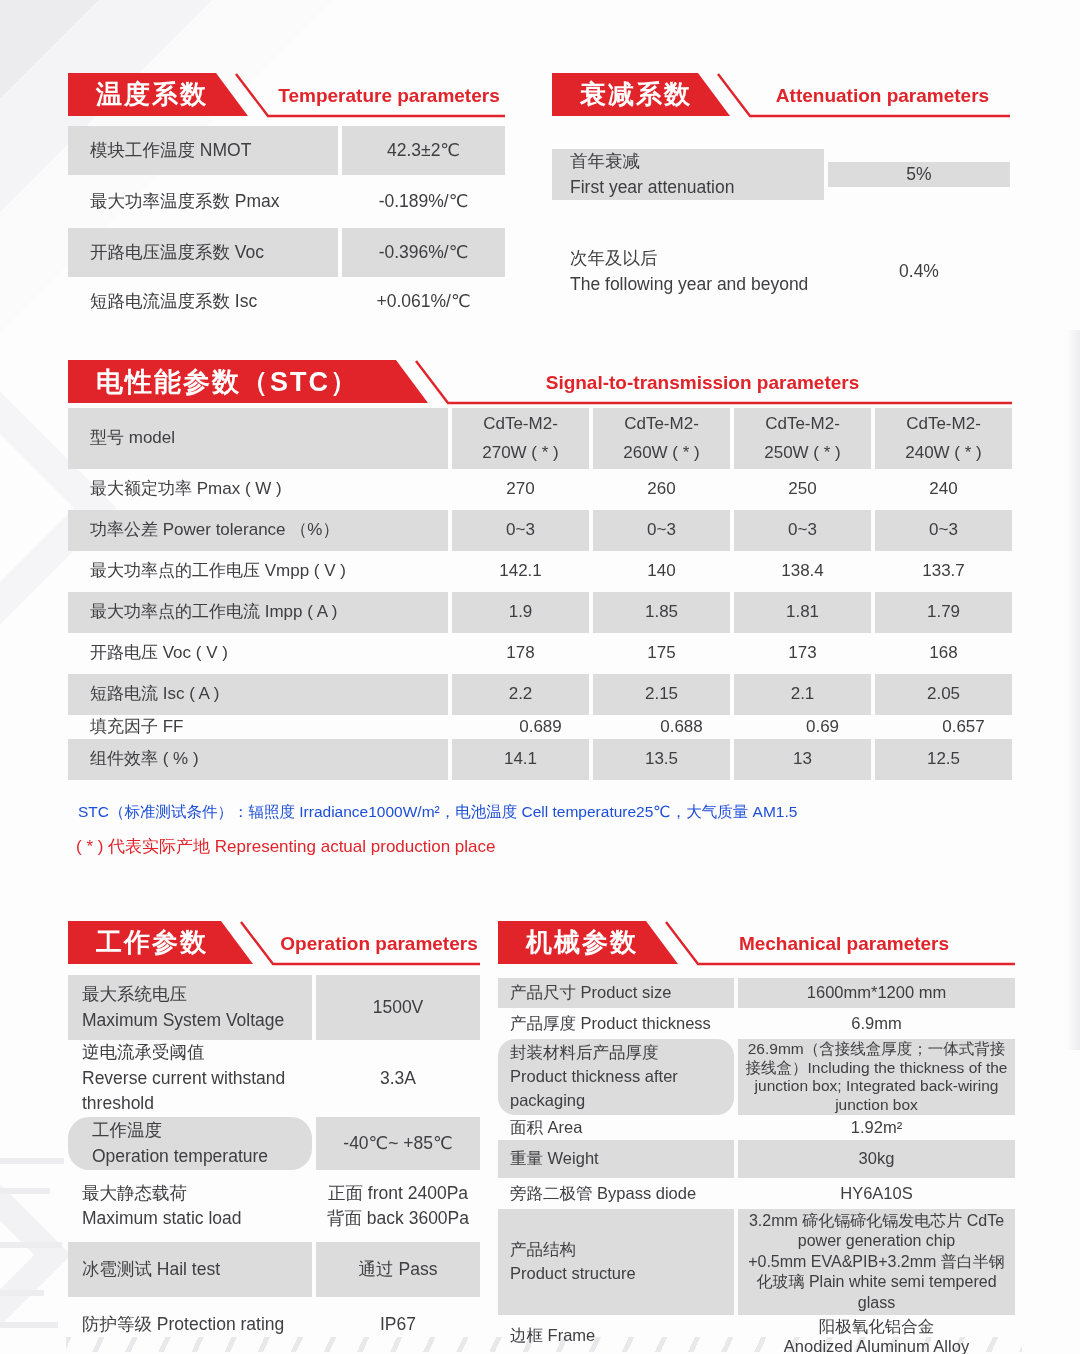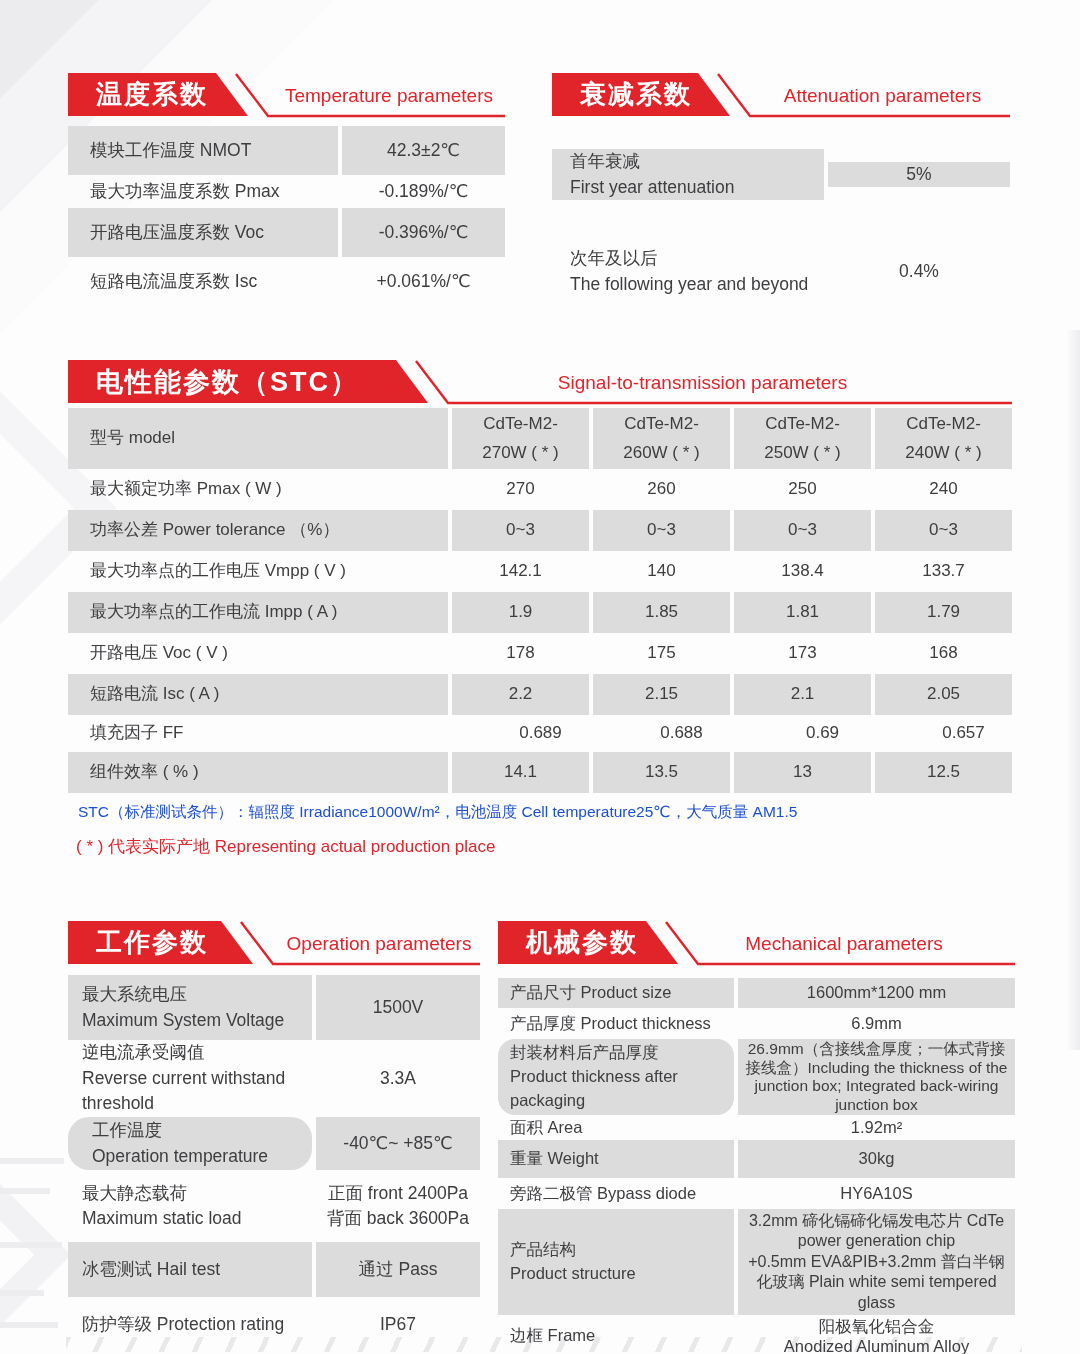--- a/index.html
+++ b/index.html
@@ -36,21 +36,21 @@
   .ribbon{
     position:absolute;left:0;top:0;height:43px;background:var(--red);
     color:#fff;font-weight:bold;font-size:26px;letter-spacing:2px;
     display:flex;align-items:center;padding-left:28px;
     clip-path:polygon(0 0,calc(100% - 32px) 0,100% 100%,0 100%);
   }
   .badge svg{position:absolute;left:0;top:0;}
   .subtitle{
     position:absolute;top:2px;height:41px;right:0;
     display:flex;align-items:center;justify-content:center;
-    color:var(--red);font-weight:normal;font-size:19px;
+    color:var(--red);font-weight:bold;font-size:19px;
   }
 
   
   .kv{position:absolute;display:flex;flex-direction:column;}
   .kv .row{display:flex;column-gap:4px;}
   .kv .row:nth-child(odd) .cell{background:var(--gray);}
   .cell{display:flex;align-items:center;white-space:pre-line;line-height:1.45;}
   .cell.lab{flex:0 0 auto;}
   .cell.val{flex:1;justify-content:center;text-align:center;}
 
@@ -86,21 +86,21 @@
     <svg width="437" height="46">
       <path d="M168 1 L200 43 H437" stroke="#e1232a" stroke-width="2.4" fill="none"></path>
     </svg>
     <div class="subtitle" style="left:205px;">Temperature parameters</div>
   </div>
   <div class="kv" style="left: 68px; top: 126px; width: 437px; font-size: 17.5px;">
       <div class="row" style="height: 49px;">
         <div class="cell lab" style="flex-basis: 270px; padding-left: 22px;">模块工作温度 NMOT</div>
         <div class="cell val">42.3±2℃</div>
       </div>
-      <div class="row" style="height: 33px;">
+      <div class="row" style="height: 53px;">
         <div class="cell lab" style="flex-basis: 270px; padding-left: 22px;">最大功率温度系数 Pmax</div>
         <div class="cell val">-0.189%/℃</div>
       </div>
       <div class="row" style="height: 49px;">
         <div class="cell lab" style="flex-basis: 270px; padding-left: 22px;">开路电压温度系数 Voc</div>
         <div class="cell val">-0.396%/℃</div>
       </div>
       <div class="row" style="height: 49px;">
         <div class="cell lab" style="flex-basis: 270px; padding-left: 22px; text-align: right;">短路电流温度系数 Isc</div>
         <div class="cell val">+0.061%/℃</div>
@@ -181,21 +181,21 @@
         <div class="cell val">173</div>
         <div class="cell val">168</div>
       </div>
       <div class="row" style="height: 41px;">
         <div class="cell lab">短路电流 Isc ( A )</div>
         <div class="cell val">2.2</div>
         <div class="cell val">2.15</div>
         <div class="cell val">2.1</div>
         <div class="cell val">2.05</div>
       </div>
-      <div class="row" style="height: 37px; gap: 44px;">
+      <div class="row" style="height: 24px; gap: 44px;">
         <div class="cell lab">填充因子 FF</div>
         <div class="cell val">0.689</div>
         <div class="cell val">0.688</div>
         <div class="cell val">0.69</div>
         <div class="cell val">0.657</div>
       </div>
       <div class="row" style="height: 41px;">
         <div class="cell lab">组件效率 ( % )</div>
         <div class="cell val">14.1</div>
         <div class="cell val">13.5</div>

